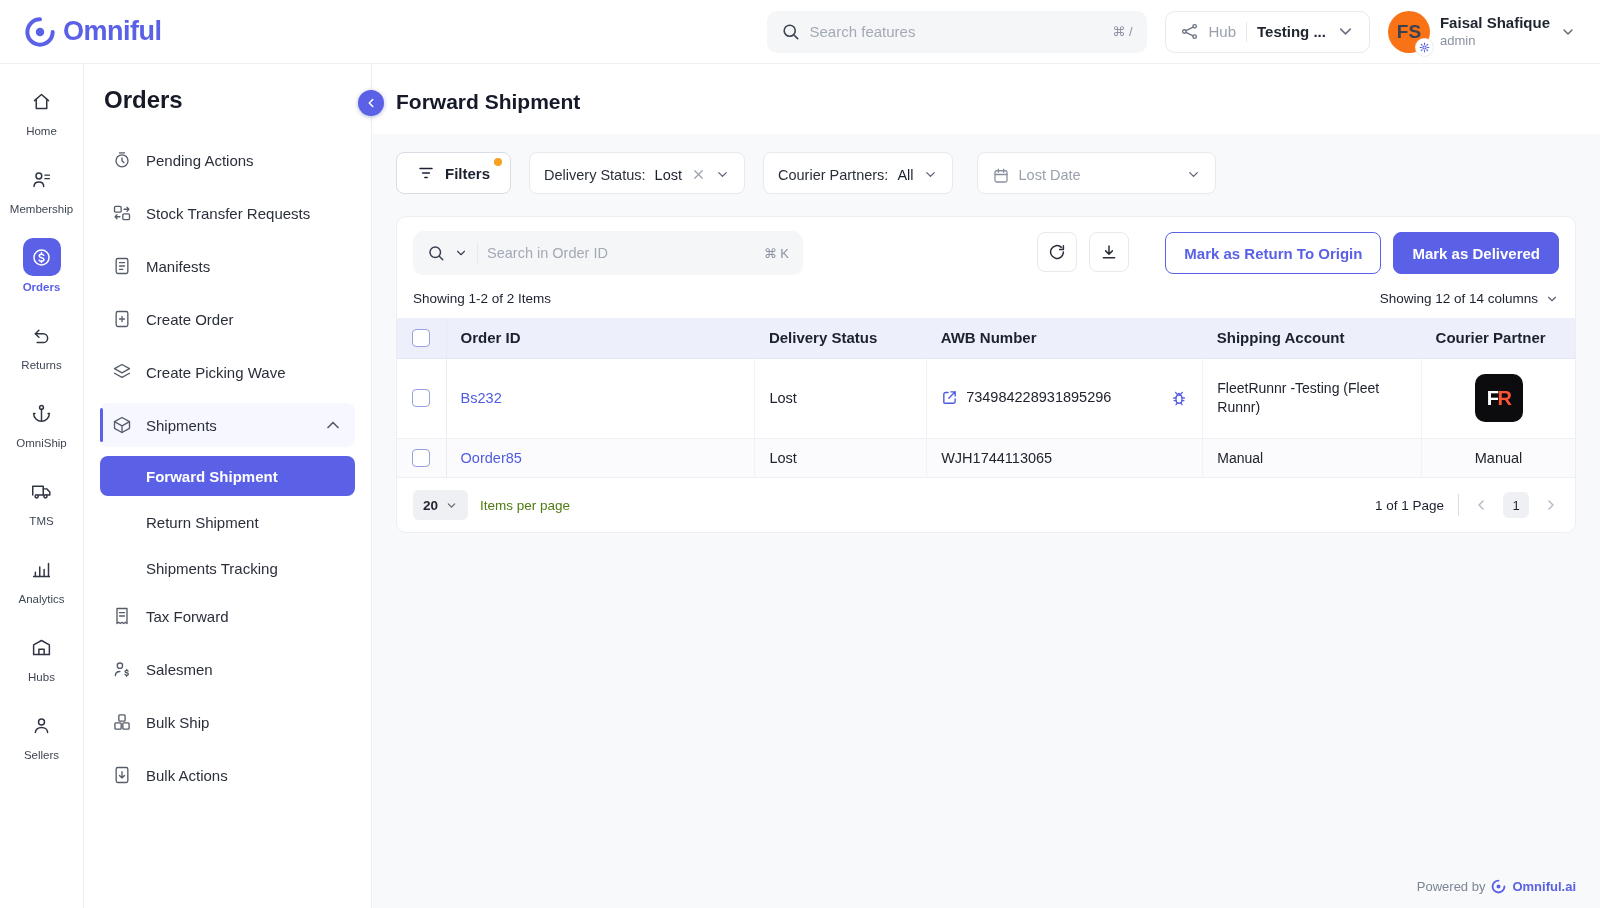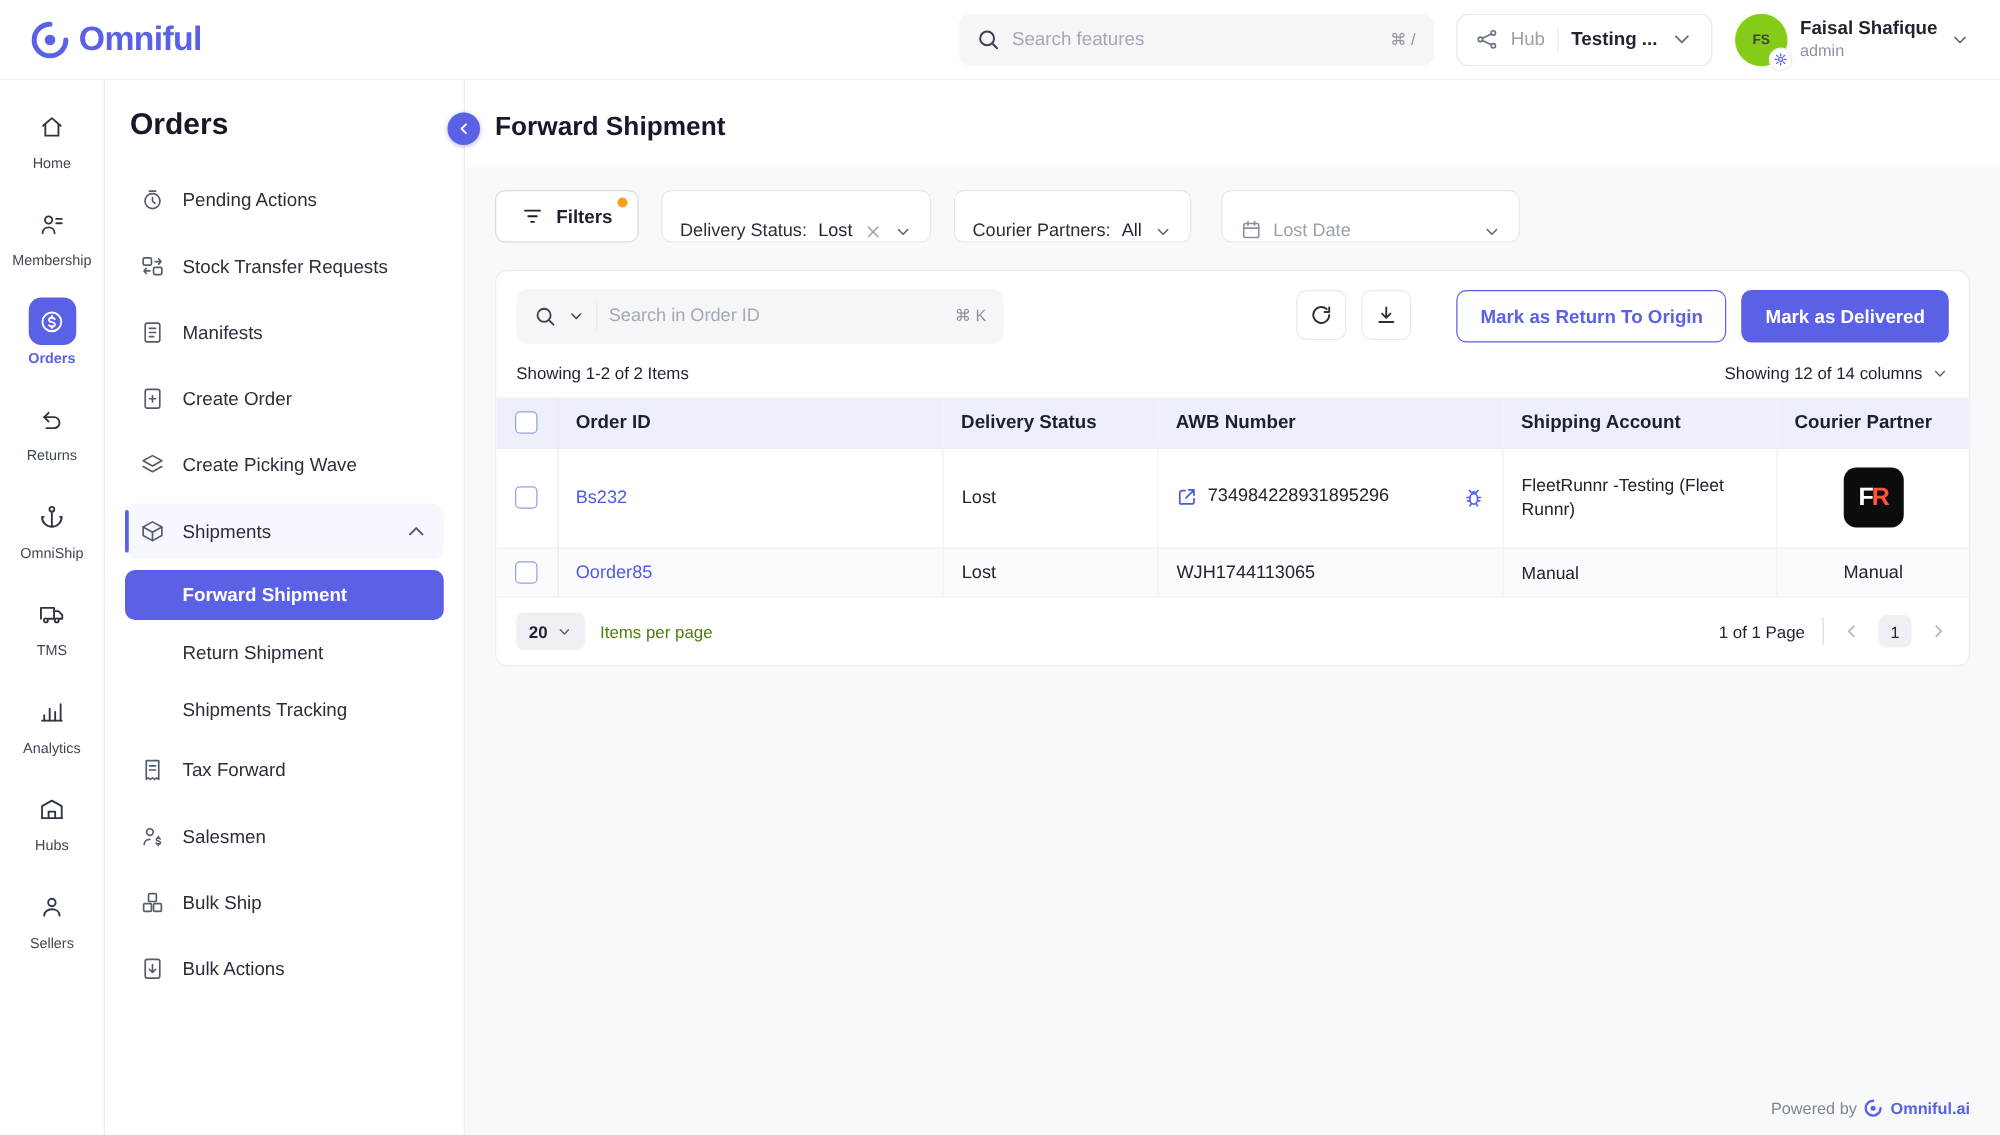--- a/index.html
+++ b/index.html
@@ -34,21 +34,21 @@
   .gsearch input::placeholder{color:#a3a9b5}
   .shortcut{color:#8d93a2;font-size:13px;white-space:nowrap}
   .hub-box{display:flex;align-items:center;gap:10px;border:1px solid var(--border);border-radius:10px;height:42px;padding:0 14px;cursor:pointer}
   .hub-box .ic{width:19px;height:19px;color:#6b7280}
   .hub-label{color:#9aa1ad;font-size:15px}
   .vdiv{width:1px;height:20px;background:var(--border)}
   .hub-value{font-size:15px;font-weight:700;color:var(--text)}
   .chev{width:16px;height:16px;color:#5b6270}
   .user{display:flex;align-items:center;gap:10px;cursor:pointer}
   .avatar-wrap{position:relative}
-  .avatar{width:42px;height:42px;border-radius:50%;background:#84cc16;display:grid;place-items:center;font-weight:700;font-size:11px;color:#3a4150}
+  .avatar{width:42px;height:42px;border-radius:50%;background:#f97316;display:grid;place-items:center;font-weight:700;font-size:19px;color:#3a4150}
   .gear-badge{position:absolute;right:-3px;bottom:-3px;width:17px;height:17px;border-radius:50%;background:#fff;display:grid;place-items:center;box-shadow:0 0 0 1px #eceef2}
   .gear-badge .ic{width:11px;height:11px;color:var(--brand)}
   .user-meta{line-height:1.25}
   .user-name{font-size:15px;font-weight:700}
   .user-role{font-size:13px;color:var(--text-muted)}
 
   
   .app{display:flex;height:844px}
 
   
@@ -76,21 +76,21 @@
   
   .main{flex:1;display:flex;flex-direction:column;background:var(--bg-main);position:relative;overflow:hidden}
   .page-head{background:#fff;padding:26px 24px 20px}
   .page-title{font-size:21px;font-weight:700;color:#15192a}
   .content{padding:18px 24px 0}
 
   .filterbar{display:flex;align-items:center;gap:18px;margin-bottom:22px}
   .filters-btn{position:relative;display:flex;align-items:center;gap:10px;background:#fff;border:1px solid #d9dce3;border-radius:8px;height:42px;padding:0 20px;font-size:15px;font-weight:700;color:#1c2130;cursor:pointer;font-family:inherit}
   .filters-btn .ic{width:18px;height:18px;color:#1c2130}
   .filters-dot{position:absolute;top:5px;right:8px;width:8px;height:8px;border-radius:50%;background:var(--orange)}
-  .chip{display:flex;align-items:flex-end;gap:9px;background:#fff;border:1px solid var(--border);border-radius:8px;height:42px;padding:0 14px;font-size:14.5px;cursor:pointer}
+  .chip{display:flex;align-items:flex-start;gap:9px;background:#fff;border:1px solid var(--border);border-radius:8px;height:42px;padding:14px 14px;font-size:14.5px;cursor:pointer}
   .chip .lbl{color:#2a2f3a}
   .chip .val{color:#1c2130}
   .chip .x{width:15px;height:15px;color:#9aa1ad}
   .chip .ic.cal{width:18px;height:18px;color:#8a90a0}
   .chip .placeholder{color:#9aa1ad}
   .chip .chev{width:15px;height:15px}
   .chip.gap{margin-left:6px}
 
   .card{background:#fff;border:1px solid #eceef2;border-radius:10px;overflow:hidden}
   .toolbar{display:flex;align-items:center;gap:12px;padding:14px 16px 10px}

